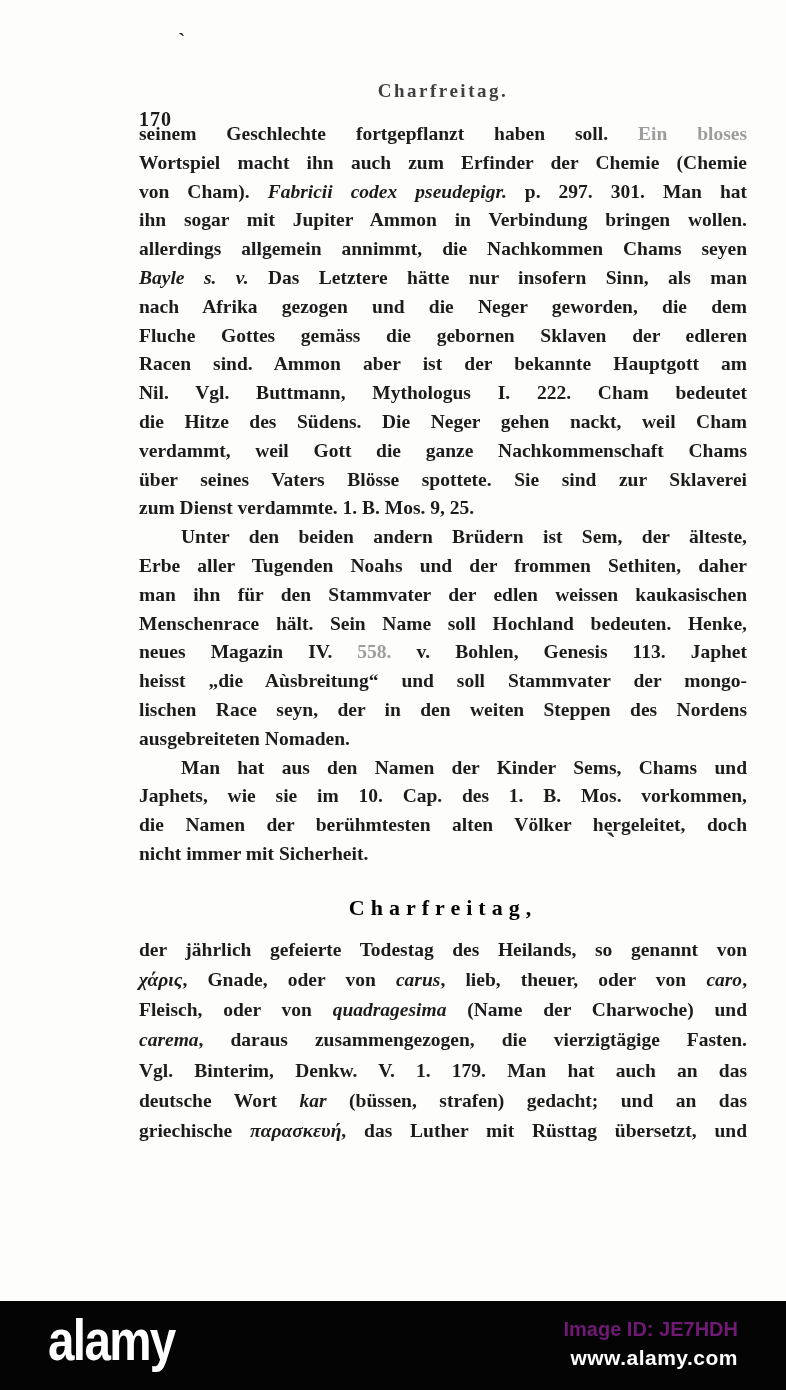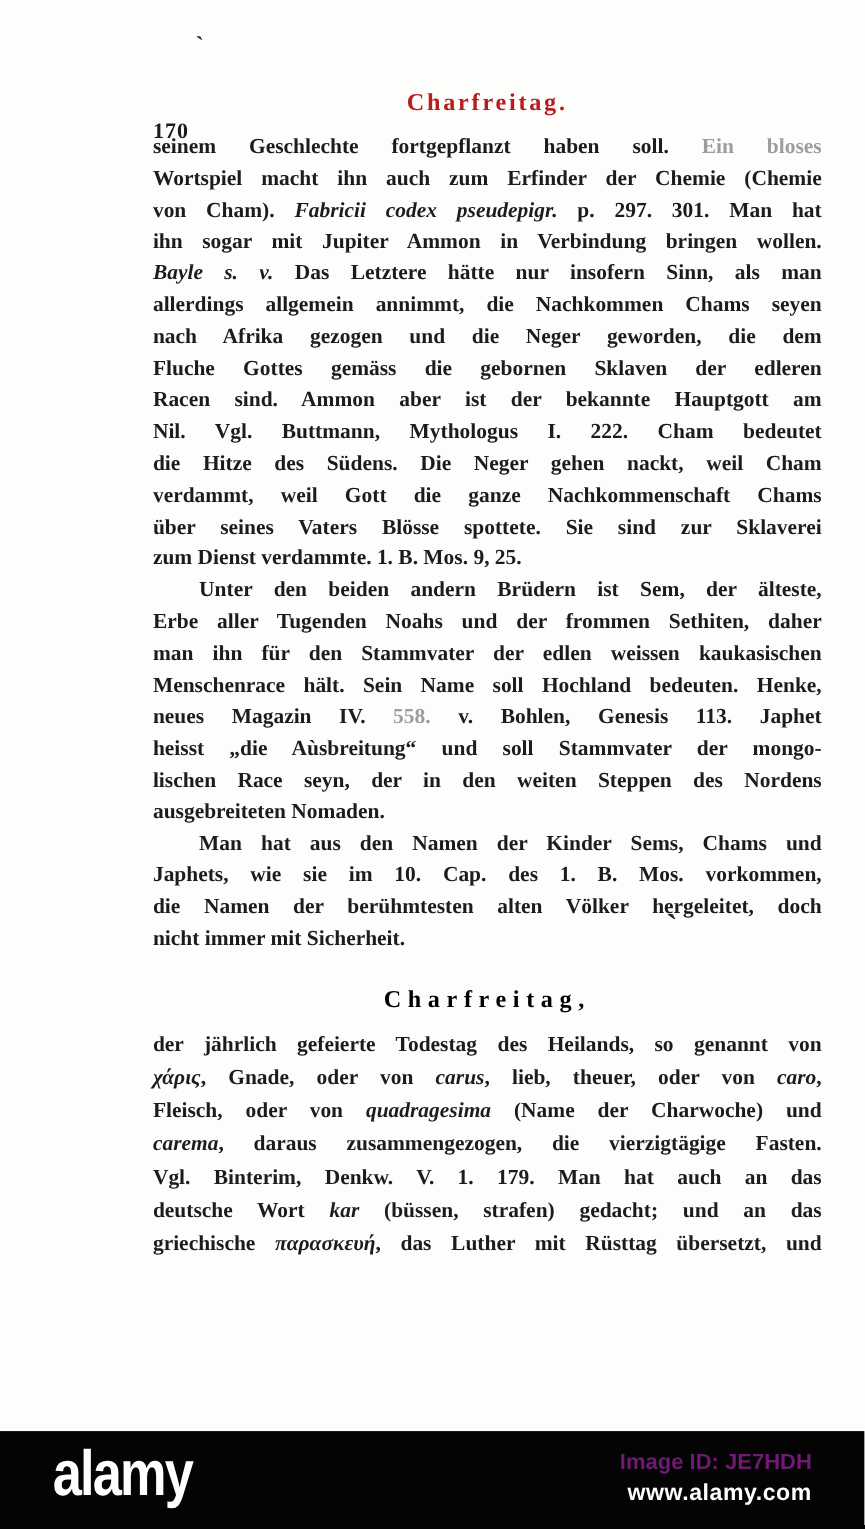--- a/index.html
+++ b/index.html
@@ -20,21 +20,21 @@
   }
   .page-number {
     position: absolute; left: 0; top: 0;
     font-size: 20px; font-weight: bold; color: #1b1b1b;
     letter-spacing: 1px;
     margin-top: 28px;
   }
   .running-head {
     position: absolute; left: 0; top: 0; width: 100%;
     text-align: center;
-    font-size: 22px; font-weight: bold; color: #b91c1c;
+    font-size: 19px; font-weight: bold; color: #404040;
     letter-spacing: 2.5px;
   }
   .doc-body {
     position: absolute; left: 139px; top: 120px; width: 608px;
     color: #1c1c1c;
   }
   .paragraph { margin: 0; }
   .line {
     font-size: 19.5px;
     font-weight: bold;
@@ -103,22 +103,22 @@
     <span class="running-head">Charfreitag.</span>
     <span class="page-number">170</span>
   </div>
 
   <div class="doc-body">
       <div class="paragraph">
         <div class="line"><span>seinem Geschlechte fortgepflanzt haben soll. </span><span class="faded">Ein bloses</span></div>
         <div class="line"><span>Wortspiel macht ihn auch zum Erfinder der Chemie (Chemie</span></div>
         <div class="line"><span>von Cham). </span><span class="it">Fabricii codex pseudepigr.</span><span> p. 297. 301. Man hat</span></div>
         <div class="line"><span>ihn sogar mit Jupiter Ammon in Verbindung bringen wollen.</span></div>
+        <div class="line"><span>allerdings allgemein annimmt, die Nachkommen Chams seyen</span></div>
         <div class="line"><span class="it">Bayle s. v.</span><span> Das Letztere hätte nur insofern Sinn, als man</span></div>
-        <div class="line"><span>allerdings allgemein annimmt, die Nachkommen Chams seyen</span></div>
         <div class="line"><span>nach Afrika gezogen und die Neger geworden, die dem</span></div>
         <div class="line"><span>Fluche Gottes gemäss die gebornen Sklaven der edleren</span></div>
         <div class="line"><span>Racen sind. Ammon aber ist der bekannte Hauptgott am</span></div>
         <div class="line"><span>Nil. Vgl. Buttmann, Mythologus I. 222. Cham bedeutet</span></div>
         <div class="line"><span>die Hitze des Südens. Die Neger gehen nackt, weil Cham</span></div>
         <div class="line"><span>verdammt, weil Gott die ganze Nachkommenschaft Chams</span></div>
         <div class="line"><span>über seines Vaters Blösse spottete. Sie sind zur Sklaverei</span></div>
         <div class="line left"><span>zum Dienst verdammte. 1. B. Mos. 9, 25.</span></div>
       </div>
       <div class="paragraph">

